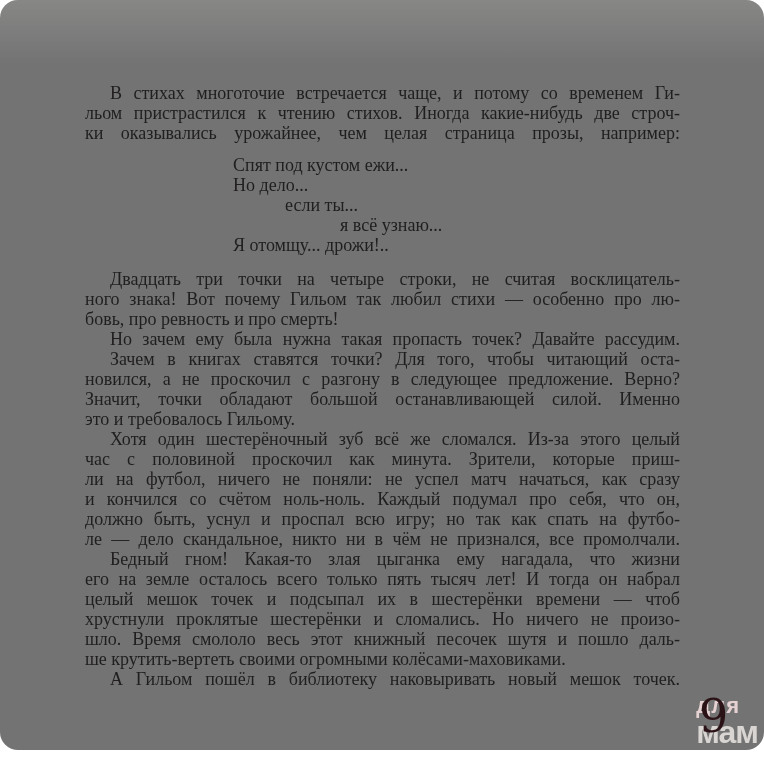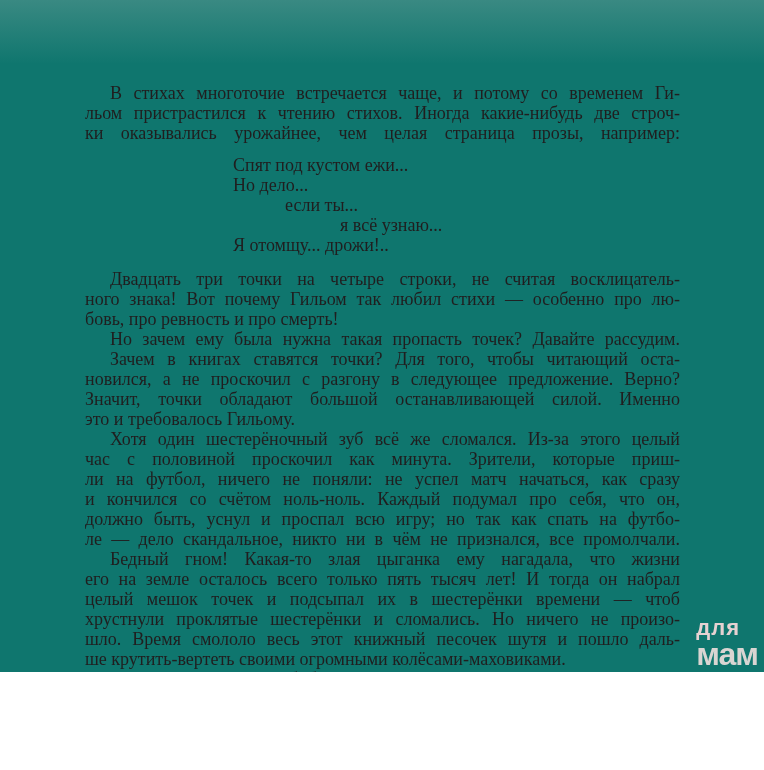--- a/index.html
+++ b/index.html
@@ -3,25 +3,26 @@
 <meta charset="utf-8">
 <style>
   html, body {
     margin: 0;
     padding: 0;
     background: #ffffff;
   }
   .page {
     position: relative;
     width: 764px;
-    height: 672px;
-    background: #0f766e;
+    height: 750px;
+    background: #737373;
     overflow: hidden;
     font-family: "Liberation Serif", "DejaVu Serif", serif;
     color: #201e1f;
+    border-radius: 18px;
   }
   .scan-shade {
     position: absolute;
     top: 0; left: 0; right: 0;
     height: 64px;
     background: linear-gradient(180deg, rgba(208,206,202,0.22), rgba(255,255,255,0));
     pointer-events: none;
   }
   .text-block {
     position: absolute;

